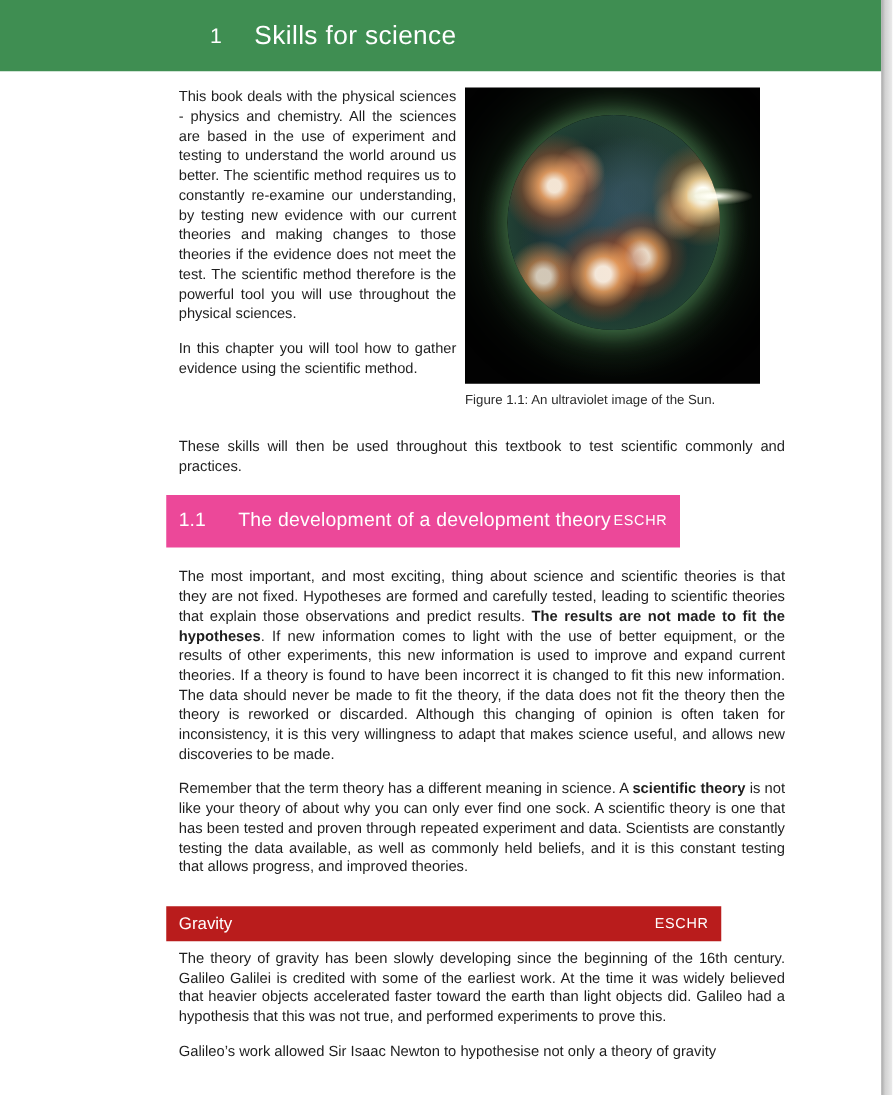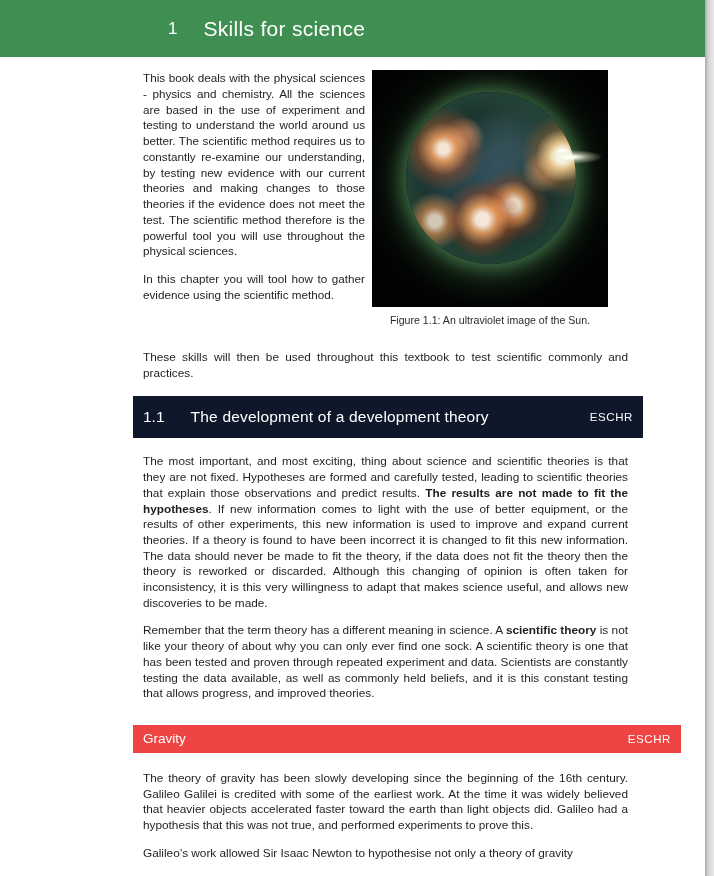--- a/index.html
+++ b/index.html
@@ -57,44 +57,44 @@
       radial-gradient(circle at 38% 56%, rgba(50,80,105,0.4) 0 10%, transparent 38%),
       radial-gradient(circle at 68% 22%, rgba(40,70,60,0.6) 0 10%, transparent 30%),
       radial-gradient(circle at 50% 50%, #22403a 0%, #1b322e 52%, #234536 76%, #356747 90%, #5c9a66 99%);
     box-shadow:0 0 18px 5px rgba(115,195,125,0.45), 0 0 46px 18px rgba(60,120,70,0.28);
   }
   .sun-flare{
     position:absolute;left:178px;top:80px;width:52px;height:14px;
     background:radial-gradient(ellipse at 40% 50%, rgba(255,255,245,0.95) 0 12%, rgba(230,230,200,0.5) 38%, transparent 72%);
   }
   figcaption{
-    margin-top:7px;font-size:10.6px;color:#2a2a2a;text-align:center;width:236px;
+    margin-top:7px;font-size:10.6px;color:#2a2a2a;width:236px;
   }
 
   
   .body-col{position:absolute;left:143px;top:350px;width:485px;}
   .body-col p{
     margin:0 0 12px 0;font-size:11.8px;line-height:15.7px;text-align:justify;
   }
   .body-col p b{font-weight:bold;}
 
   
   .section-band{
-    margin:15px 0 16px -10px;width:510px;height:42px;box-sizing:border-box;
-    background:#0f172a;color:#ffffff;display:flex;align-items:center;
+    margin:15px 0 16px -10px;width:411px;height:42px;box-sizing:border-box;
+    background:#ec4899;color:#ffffff;display:flex;align-items:center;
     padding:0 10px;
   }
   .section-band .num{font-size:15.5px;}
   .section-band .ttl{margin-left:26px;font-size:15.5px;letter-spacing:0.2px;}
   .section-band .code{margin-left:auto;font-size:11.5px;letter-spacing:0.6px;}
 
   
   .sub-band{
-    margin:23px 0 18px -10px;width:548px;height:28px;box-sizing:border-box;
-    background:#ef4444;color:#ffffff;display:flex;align-items:center;
+    margin:23px 0 6px -10px;width:444px;height:28px;box-sizing:border-box;
+    background:#b91c1c;color:#ffffff;display:flex;align-items:center;
     padding:0 10px;
   }
   .sub-band .ttl{font-size:13.5px;}
   .sub-band .code{margin-left:auto;font-size:11.5px;letter-spacing:0.6px;}
 </style>
 </head>
 <body>
 
 <div class="page">
 

